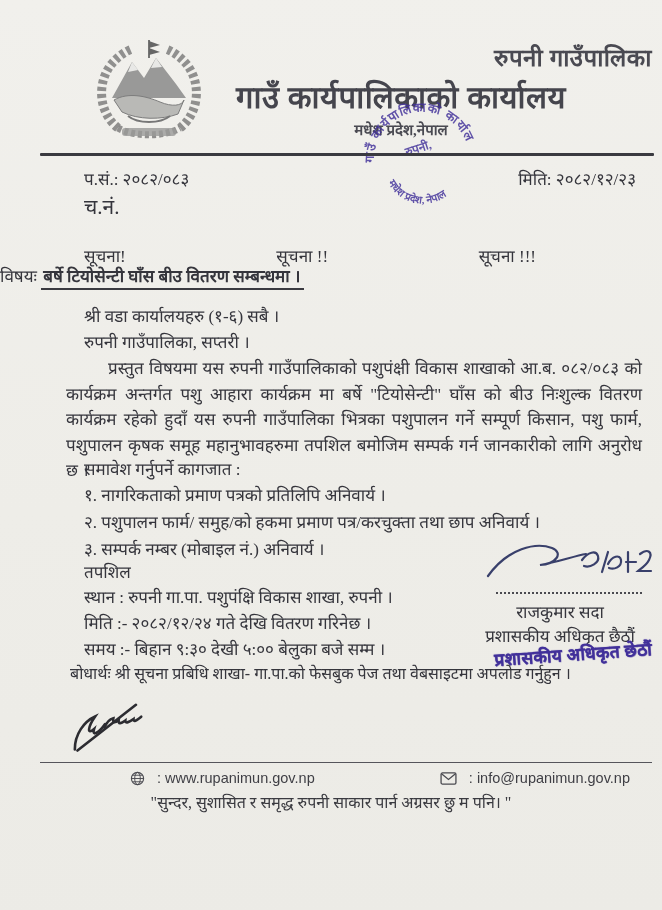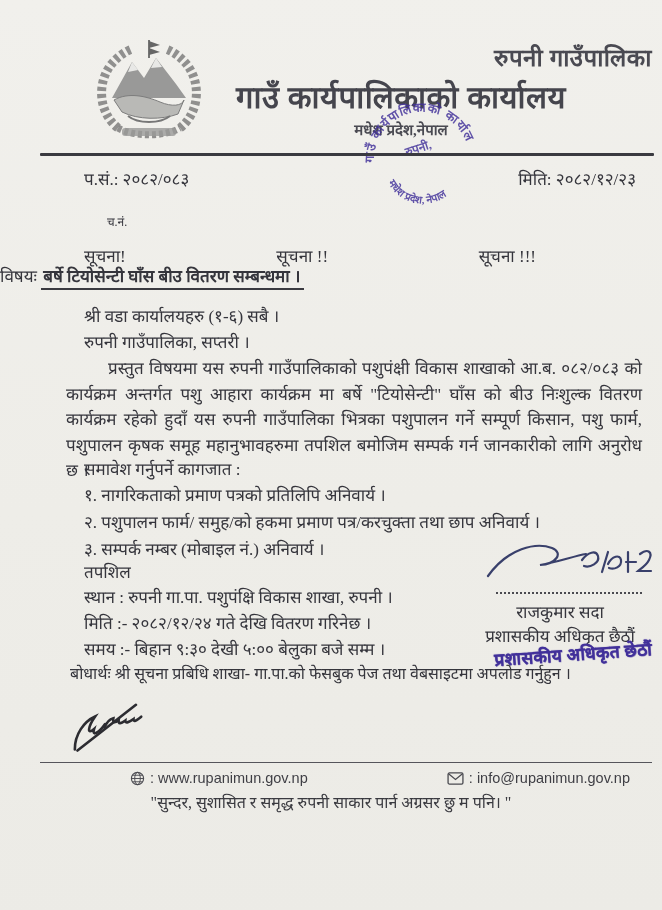--- a/index.html
+++ b/index.html
@@ -18,21 +18,21 @@
   .head-text{left:150px;right:10px;top:40px;text-align:center;}
   .org-line1{font-size:24px;font-weight:bold;color:#4a4a52;letter-spacing:.5px;text-align:right;}
   .org-line2{font-size:31px;font-weight:bold;color:#45454d;margin-top:2px;letter-spacing:.5px;}
   .org-line3{font-size:15px;font-weight:bold;color:#4a4a52;margin-top:6px;}
   .org-line4{font-size:15px;font-weight:bold;color:#4a4a52;margin-top:2px;}
   .round-stamp{left:356px;top:90px;width:128px;height:128px;opacity:.82;pointer-events:none;}
   .rule-main{left:40px;top:153px;width:614px;height:3px;background:#3a3a40;border-radius:1px;}
   
   .meta-ref{left:84px;top:167px;font-size:17px;}
   .meta-date{right:26px;top:167px;font-size:17px;}
-  .meta-serial{left:84px;top:213px;font-size:12px;margin-left:23px;}
+  .meta-serial{left:84px;top:192px;font-size:21px;}
   
   .notice-row{left:84px;top:244px;width:452px;display:flex;justify-content:space-between;font-size:17px;}
   
   .subject{left:0;width:662px;top:264px;text-align:left;font-size:17px;}
   .subject .u{font-weight:bold;border-bottom:2px solid #3a3a40;padding:0 4px 2px 2px;}
   
   .rec1{left:84px;top:304px;font-size:17px;}
   .rec2{left:84px;top:330px;font-size:17px;}
   .paragraph{left:66px;top:356px;width:576px;font-size:17px;line-height:25.5px;text-align:justify;text-indent:42px;}
   .docs-head{left:84px;top:457px;font-size:17px;}
@@ -54,21 +54,21 @@
     font-size:17.5px;font-weight:bold;color:#41309a;
     transform:rotate(-4deg);
     text-shadow:0 0 1px rgba(65,48,154,.75), .5px .5px 0 rgba(65,48,154,.5);
     letter-spacing:.3px;white-space:nowrap;
   }
   .sig-bottom{left:52px;top:690px;width:110px;height:62px;}
   
   .rule-footer{left:40px;top:762px;width:612px;height:1px;background:#55555b;}
   .footer-row{left:40px;top:770px;width:590px;display:flex;justify-content:space-between;
     font-family:"Liberation Sans","DejaVu Sans",sans-serif;font-size:14.5px;color:#3f3f45;}
-  .footer-item{display:flex;align-items:center;gap:5px;}
+  .footer-item{display:flex;align-items:center;gap:12px;}
   .footer-left{margin-left:90px;}
   .slogan{left:0;width:662px;top:791px;text-align:center;font-size:16px;color:#3a3a40;}
 </style>
 </head>
 <body>
 
 <div class="page">
 
   <svg class="abs emblem" viewBox="0 0 122 108">
     <g stroke="#6a6a6a" fill="none" opacity="0.9">

